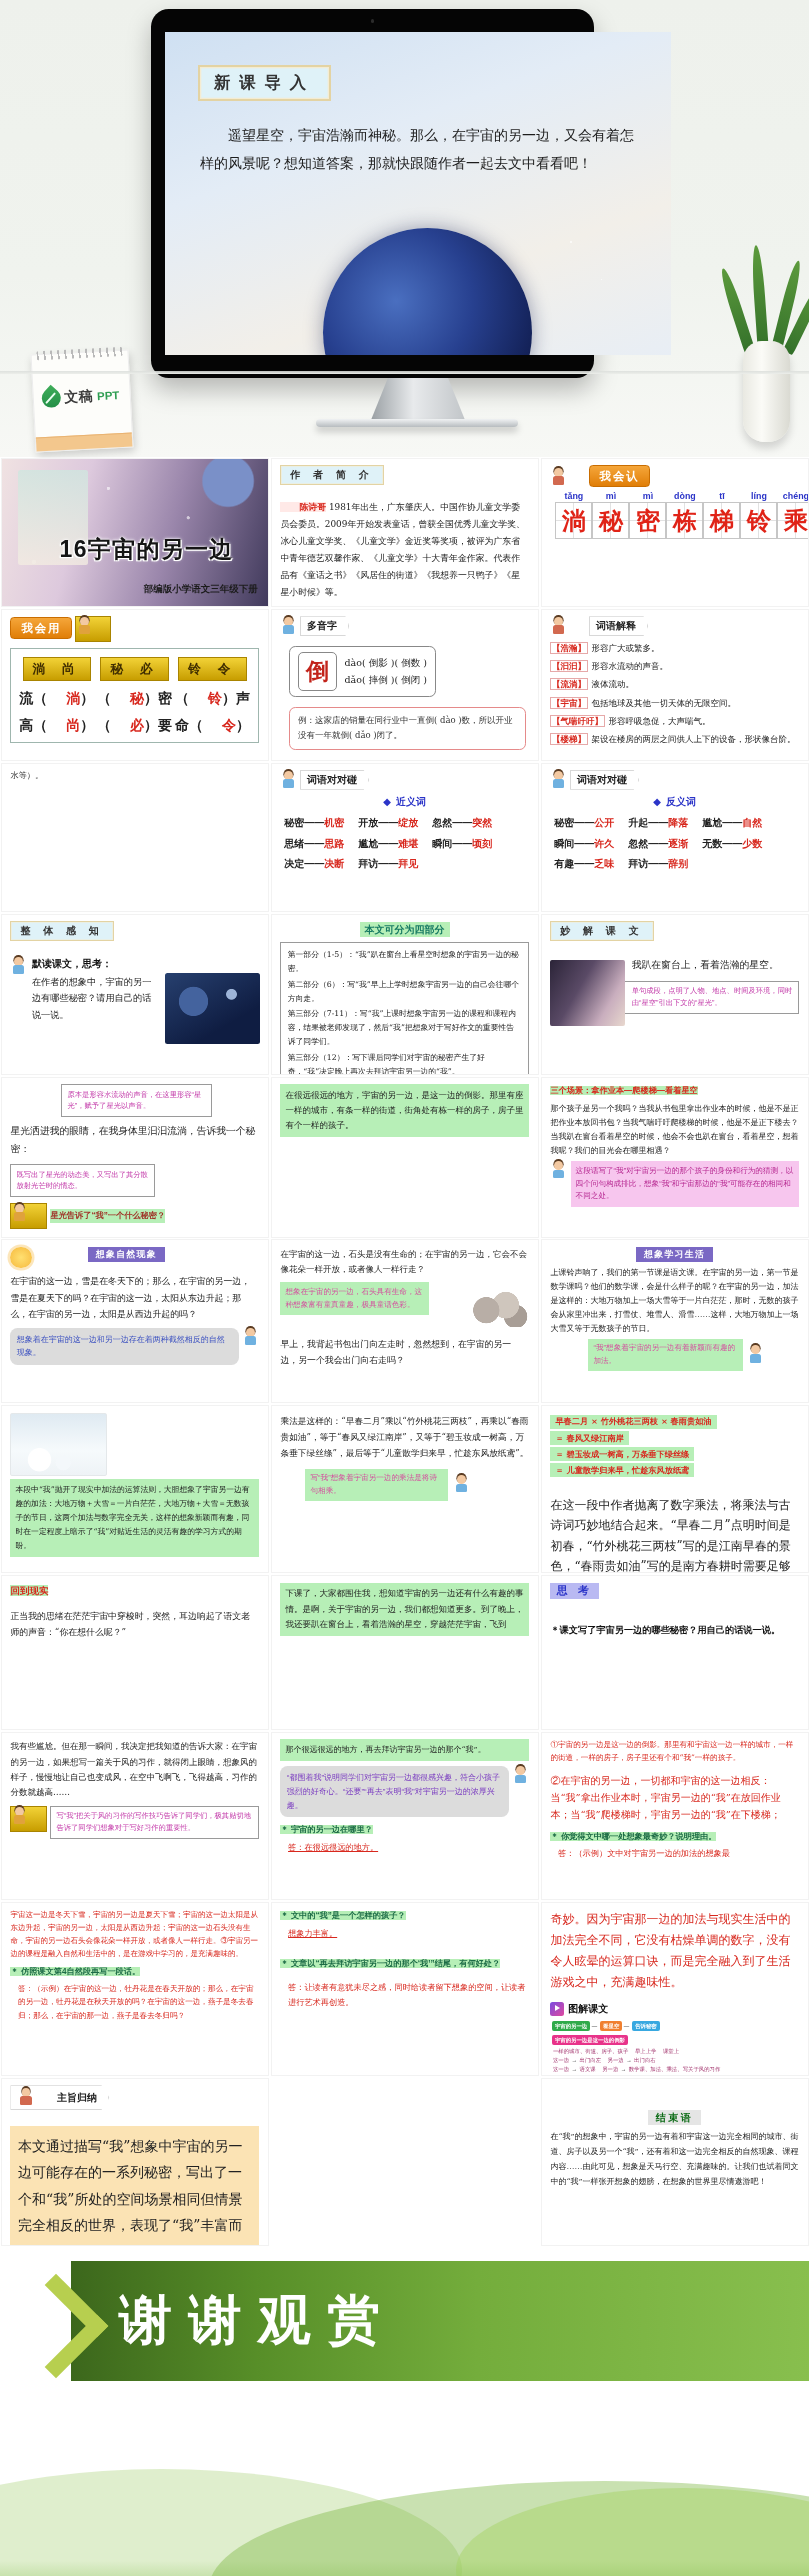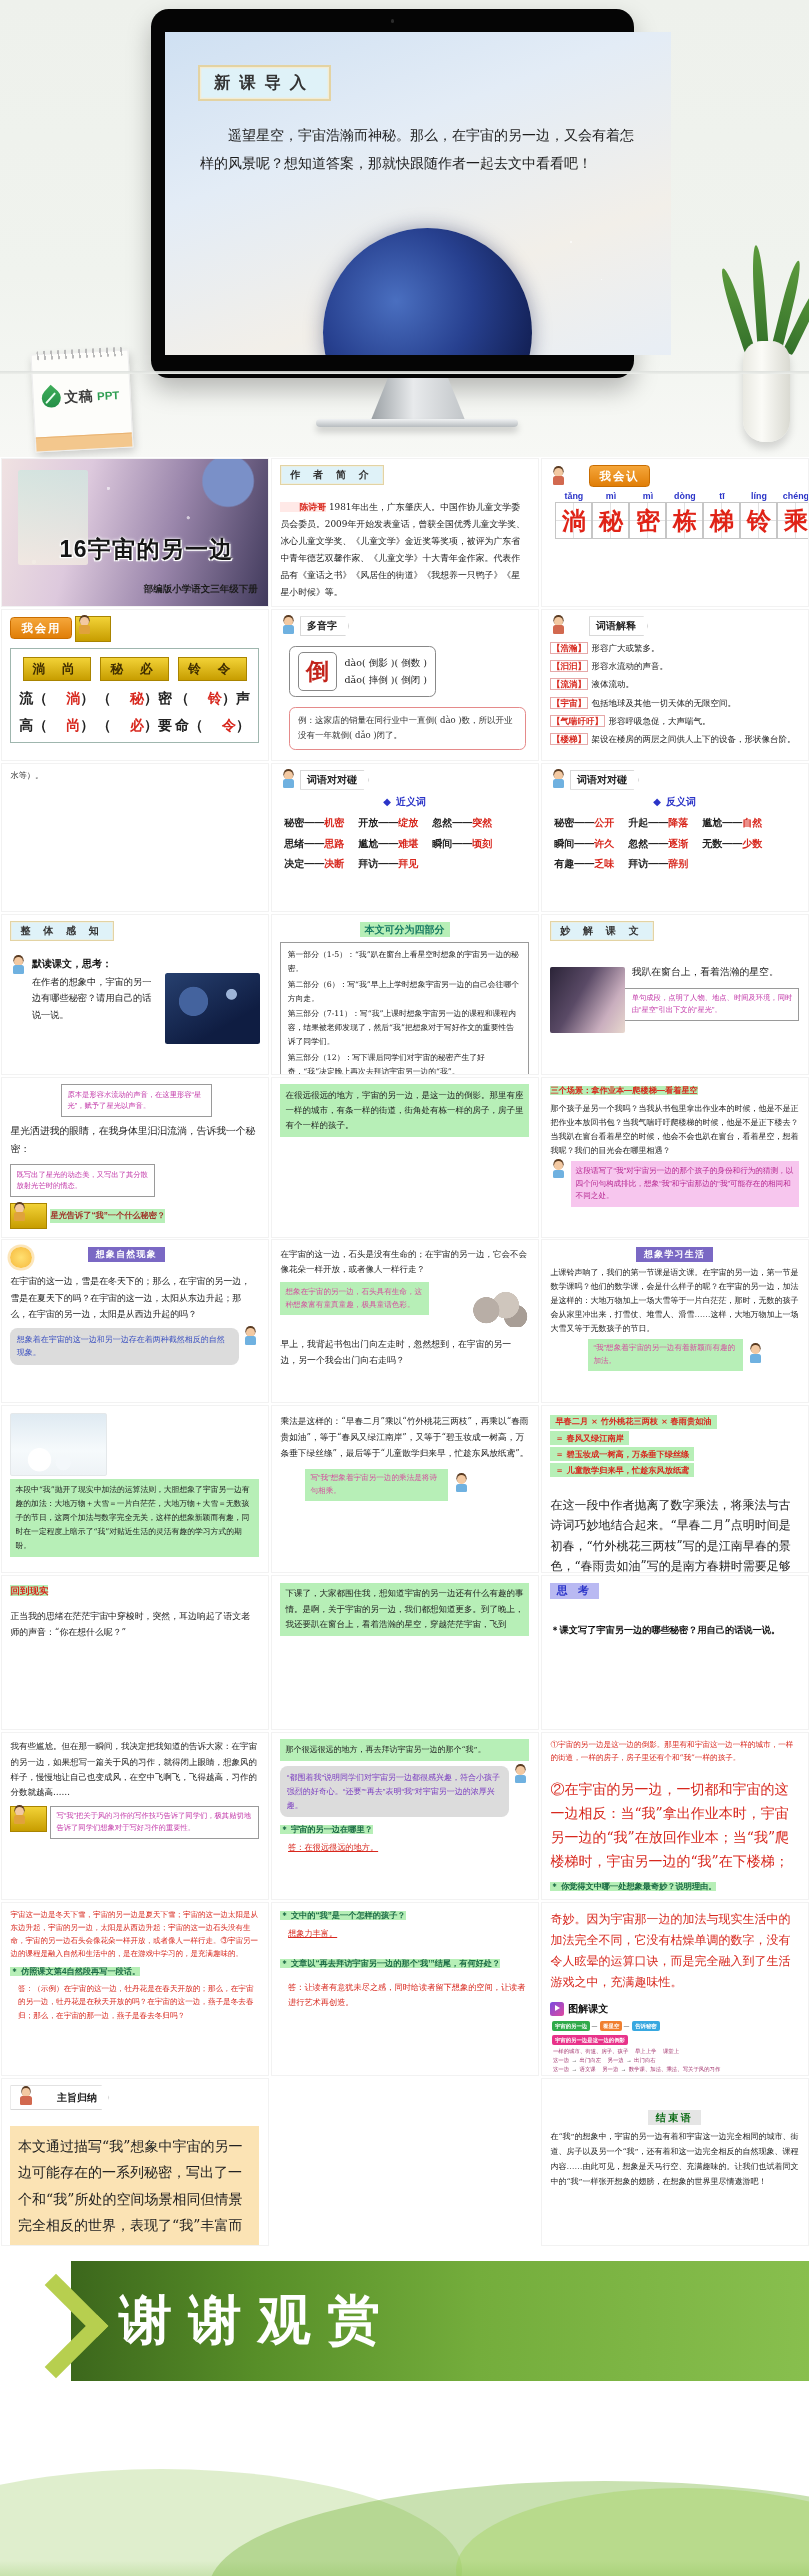--- a/index.html
+++ b/index.html
@@ -6,21 +6,21 @@
   #page{position:relative;width:810px;height:2576px;background:#fff;overflow:hidden;
         font-family:"Liberation Sans","DejaVu Sans",sans-serif;color:#222;}
   .kai{font-family:"DejaVu Serif","Liberation Serif",serif;}
 
   
   .scene{position:absolute;top:0;left:0;width:810px;height:457px;
          background:linear-gradient(#eef1ec 0%,#f0f3ee 60%,#f7f8f5 100%);}
   .scene:after{content:"";position:absolute;top:371px;left:0;width:100%;height:2.5px;
          background:linear-gradient(#dadddad8,#eceeea);}
   .monitor{position:absolute;left:151px;top:8.9px;width:443px;height:369px;background:#050505;
-           border-radius:17.7px;box-shadow:0 11.4px 25px rgba(0,0,0,.25);padding-left:40px;}
+           border-radius:17.7px;box-shadow:0 11.4px 25px rgba(0,0,0,.25);}
   .cam{position:absolute;top:10px;left:50%;width:3.8px;height:3.8px;margin-left:-1.9px;border-radius:50%;background:#2b2b2b;}
   .screen{position:absolute;top:23px;left:14px;width:506px;height:323px;overflow:hidden;
           background:linear-gradient(160deg,#cfe0f2 0%,#e3ecf6 35%,#f2efe9 70%,#e8eef5 100%);}
   .plaque{display:inline-block;margin:33px 0 0 33px;padding:5px 14px;background:#dff2f8;color:#333;
           border:2.5px solid #e3d3a3;box-shadow:0 0 0 1.3px #f4ecd2 inset;font-size:16.4px;font-weight:bold;letter-spacing:8.9px;}
   .intro{margin:21.5px 35px 0 35px;font-size:14px;line-height:1.95;color:#1c1c1c;text-indent:2em;}
   .galaxy-big{position:absolute;left:158px;bottom:-82px;width:209px;height:209px;border-radius:50%;
           background:radial-gradient(circle at 35% 35%,#4a6fc0 0%,#27408f 40%,#101c4e 80%);box-shadow:0 0 19px rgba(20,30,80,.4);}
   .star{position:absolute;border-radius:50%;background:#fff;opacity:.85;}
   .stand{position:absolute;left:371px;top:378px;width:94px;height:42px;background:linear-gradient(90deg,#9aa0a4,#e8eaec 45%,#c2c6c9);
@@ -474,21 +474,21 @@
             <span class="pair"><span class="a">瞬间</span>——<span class="b">许久</span></span>
             <span class="pair"><span class="a">忽然</span>——<span class="b">逐渐</span></span>
             <span class="pair"><span class="a">无数</span>——<span class="b">少数</span></span>
             <span class="pair"><span class="a">有趣</span>——<span class="b">乏味</span></span>
             <span class="pair"><span class="a">拜访</span>——<span class="b">辞别</span></span>
           </div>
       </div>
 
       <div class="card r3">
         <span class="plq">妙 解 课 文</span>
-        <div style="margin-top:22px">
+        <div style="margin-top:15px">
           <div class="img-window"></div>
           <div class="sent">我趴在窗台上，看着浩瀚的星空。</div>
           <div class="note-box" style="margin-top:6.3px">单句成段，点明了人物、地点、时间及环境，同时由“星空”引出下文的“星光”。</div>
         </div>
       </div>
 
       <div class="card r4">
         <span class="hlq" style="color:#d8281e">三个场景：拿作业本—爬楼梯—看着星空</span>
         <div class="kai" style="font-size:8px;line-height:1.75;margin-top:3.8px">那个孩子是另一个我吗？当我从书包里拿出作业本的时候，他是不是正把作业本放回书包？当我气喘吁吁爬楼梯的时候，他是不是正下楼去？当我趴在窗台看着星空的时候，他会不会也趴在窗台，看着星空，想着我呢？我们的目光会在哪里相遇？</div>
         <div style="display:flex;gap:3.8px;margin-top:3.8px;align-items:flex-start">
@@ -517,21 +517,21 @@
         <div class="kai" style="font-size:12px;line-height:1.7;margin-top:18px">在这一段中作者抛离了数字乘法，将乘法与古诗词巧妙地结合起来。“早春二月”点明时间是初春，“竹外桃花三两枝”写的是江南早春的景色，“春雨贵如油”写的是南方春耕时需要足够的雨水，前三句诗都是从小处着眼来写江南初春的，而后面的诗句则是从大范围来写江南春天的，将前面三个初春相…</div>
       </div>
 
       <div class="card r7">
         <span class="thinkhdr">思 考</span>
         <div style="font-size:9.2px;font-weight:bold;color:#111;margin-top:25px">＊课文写了宇宙另一边的哪些秘密？用自己的话说一说。</div>
       </div>
 
       <div class="card r8">
         <div class="redtxt" style="font-size:7.6px;line-height:1.7">①宇宙的另一边是这一边的倒影。那里有和宇宙这一边一样的城市，一样的街道，一样的房子，房子里还有个和“我”一样的孩子。</div>
-        <div class="redtxt" style="font-size:14px;line-height:1.7;margin-top:13px">②在宇宙的另一边，一切都和宇宙的这一边相反：当“我”拿出作业本时，宇宙另一边的“我”在放回作业本；当“我”爬楼梯时，宇宙另一边的“我”在下楼梯；</div>
+        <div class="redtxt" style="font-size:10px;line-height:1.7;margin-top:7px">②在宇宙的另一边，一切都和宇宙的这一边相反：当“我”拿出作业本时，宇宙另一边的“我”在放回作业本；当“我”爬楼梯时，宇宙另一边的“我”在下楼梯；</div>
         <div style="margin-top:6.3px"><span class="hlq">＊ 你觉得文中哪一处想象最奇妙？说明理由。</span></div>
         <div class="qa-a">答：（示例）文中对宇宙另一边的加法的想象最</div>
       </div>
 
       <div class="card r9">
         <div class="redtxt" style="font-size:12px;line-height:1.75">奇妙。因为宇宙那一边的加法与现实生活中的加法完全不同，它没有枯燥单调的数字，没有令人眩晕的运算口诀，而是完全融入到了生活游戏之中，充满趣味性。</div>
         <div class="zj-head" style="margin-top:8.9px">
           <span class="play"></span>
           <span>图解课文</span>
         </div>

